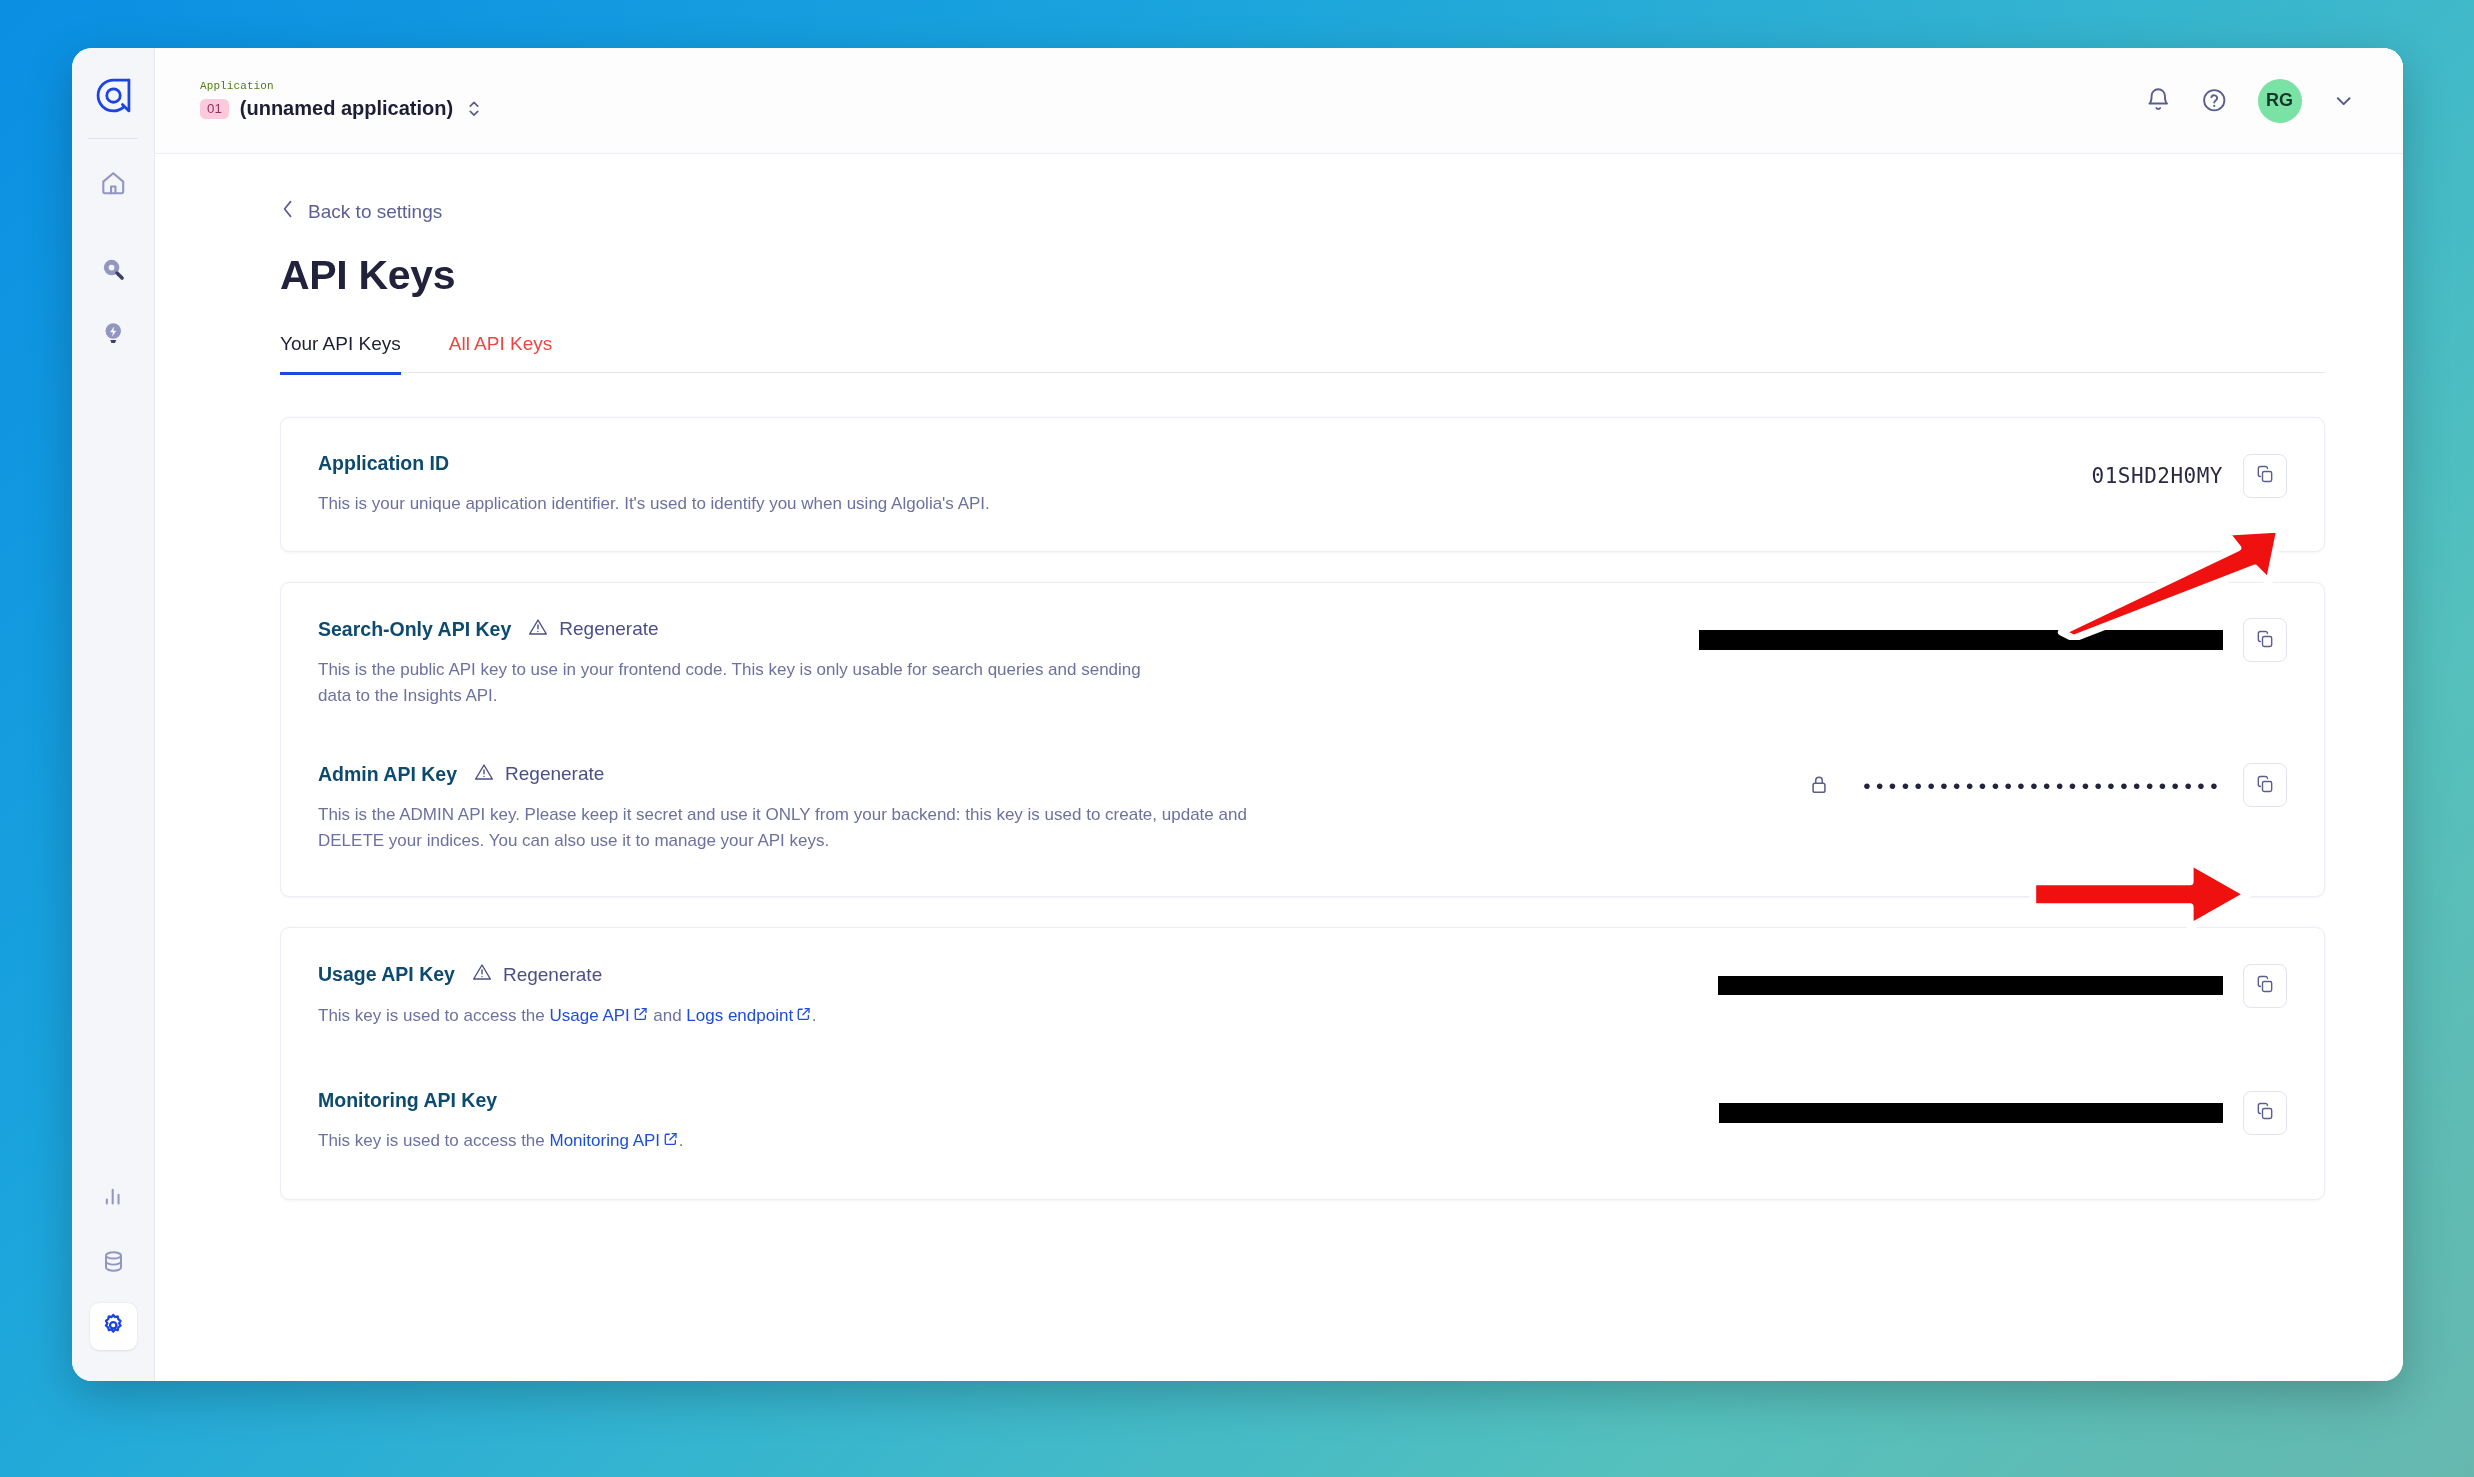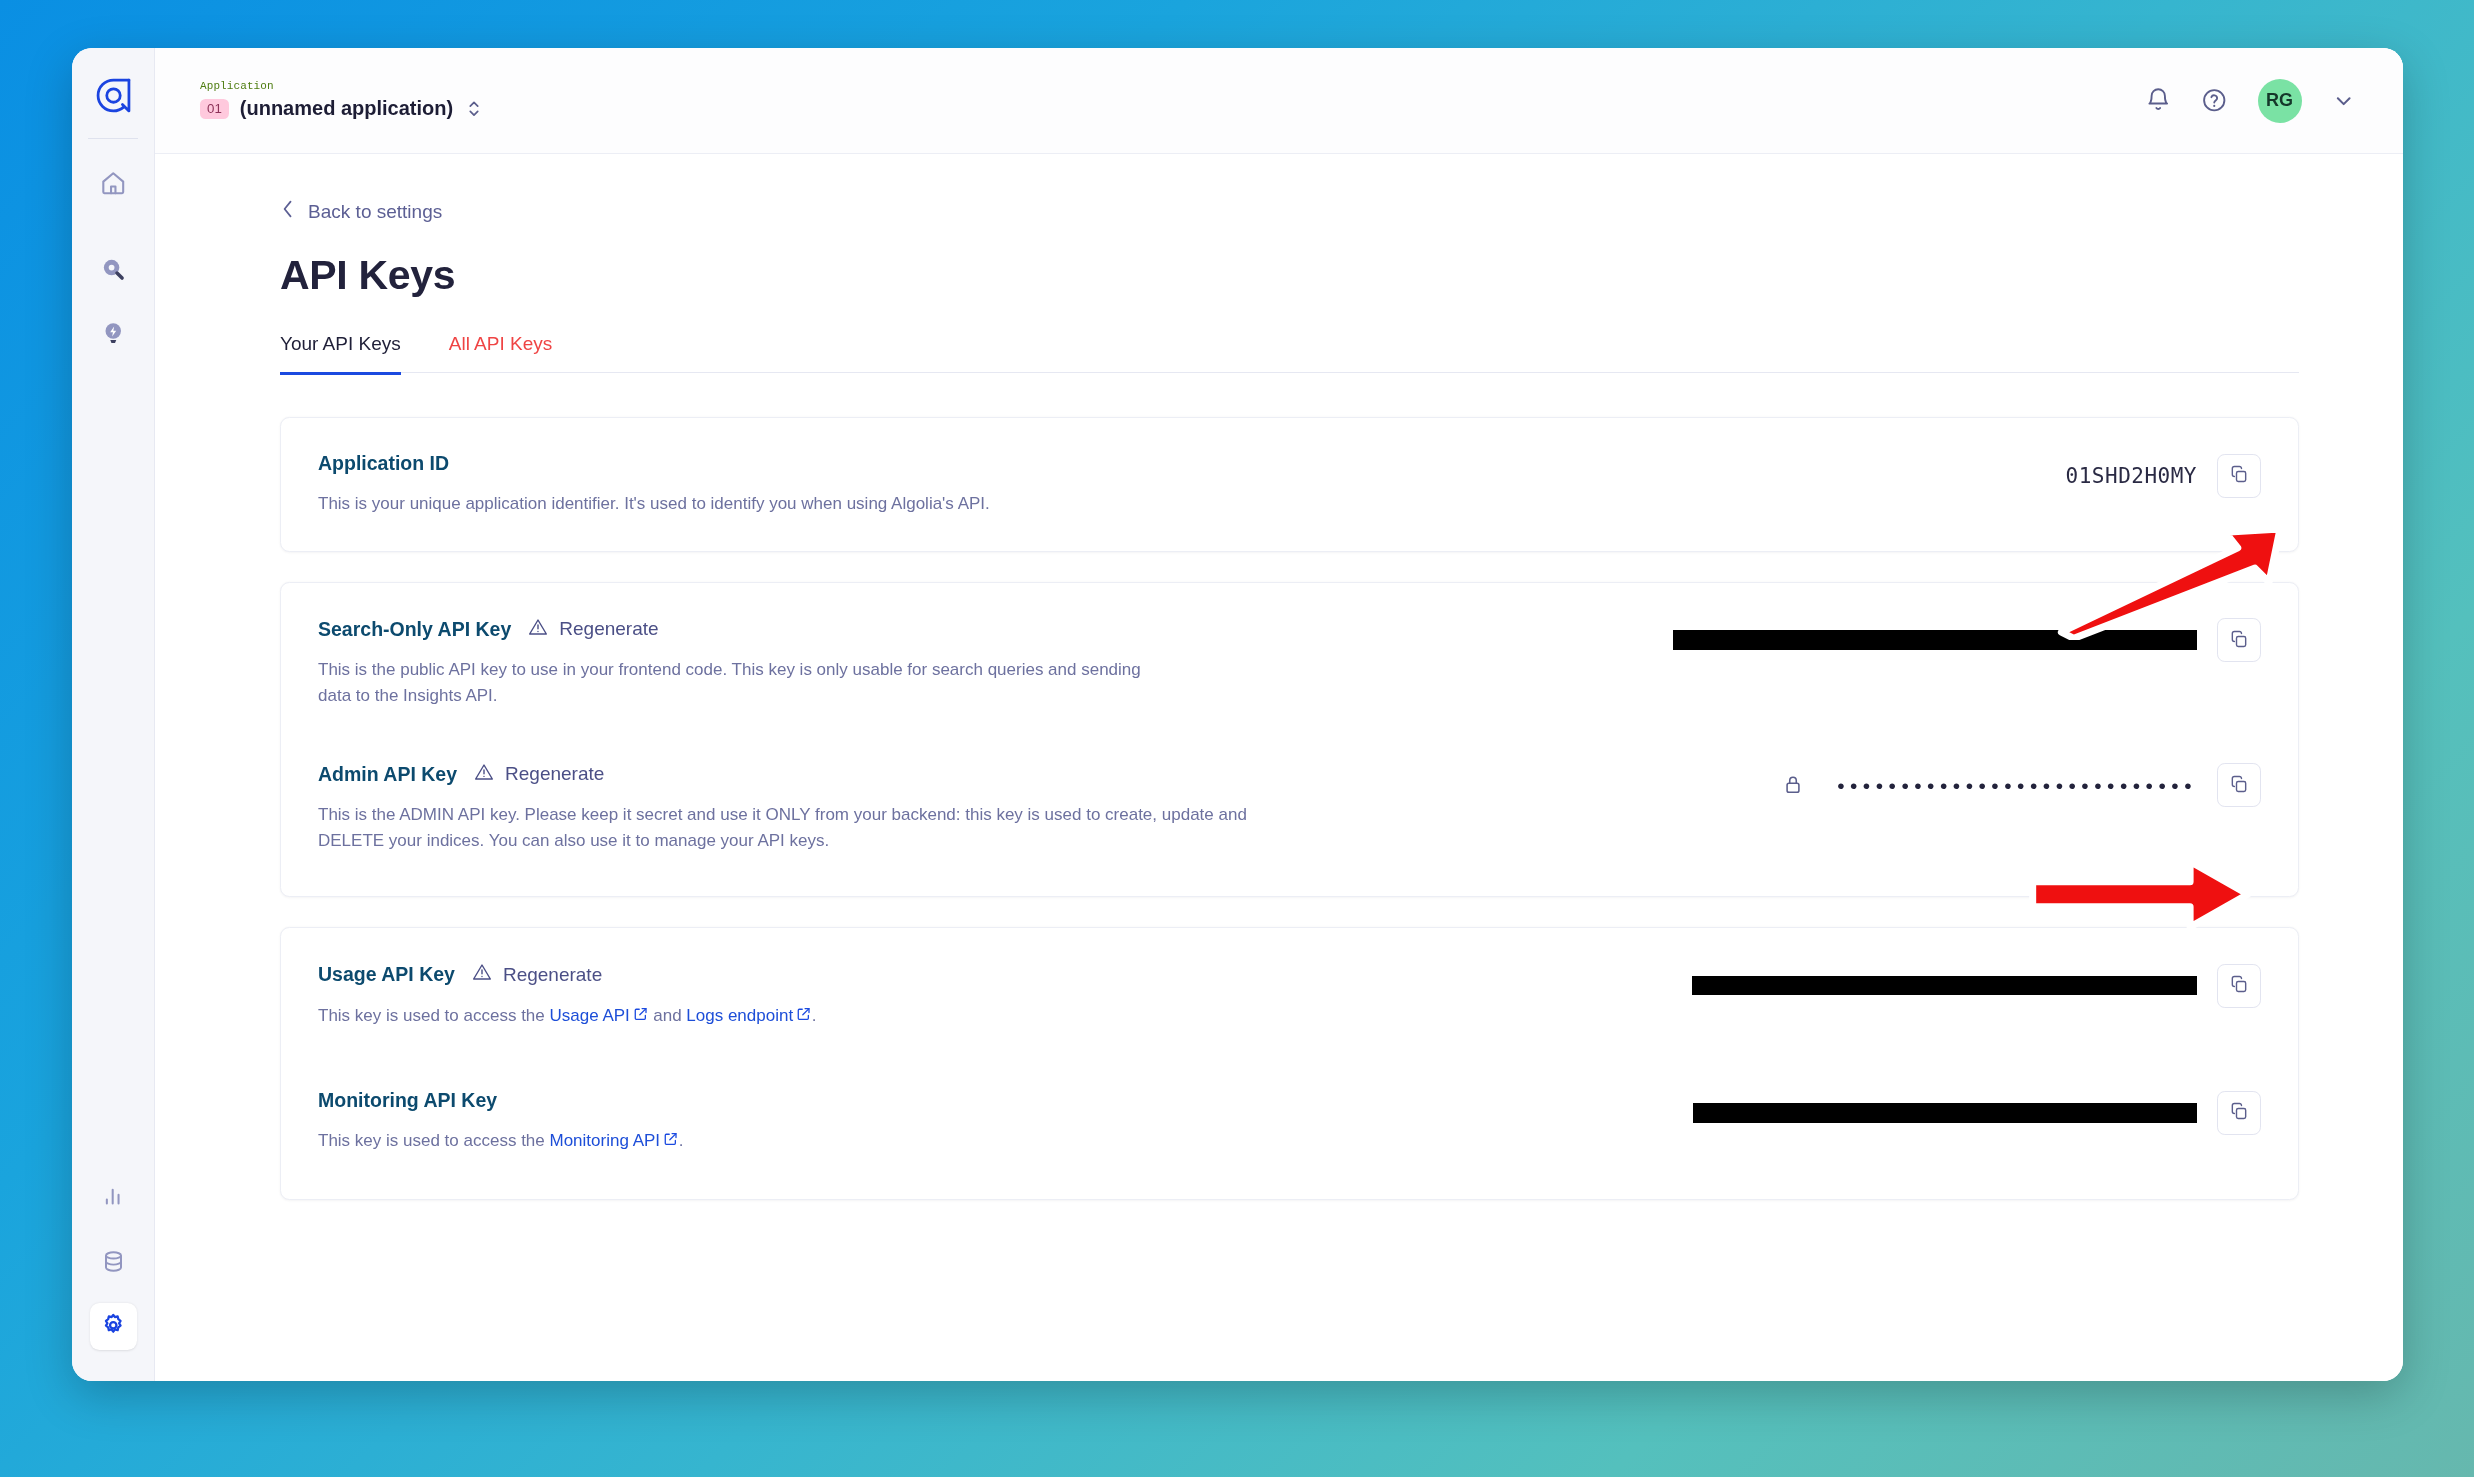--- a/index.html
+++ b/index.html
@@ -122,21 +122,21 @@
     background: #7ae2a4;
     color: #15372a;
     display: flex; align-items: center; justify-content: center;
     font-size: 18px; font-weight: 600;
     cursor: pointer;
   }
 
   
   #content {
     flex: 1 1 auto;
-    padding: 44px 104px 0 125px;
+    padding: 44px 78px 0 125px;
     overflow: hidden;
   }
 
   #back-link {
     display: inline-flex;
     align-items: center;
     gap: 12.5px;
     color: #5c5f94;
     font-size: 19px;
     cursor: pointer;

